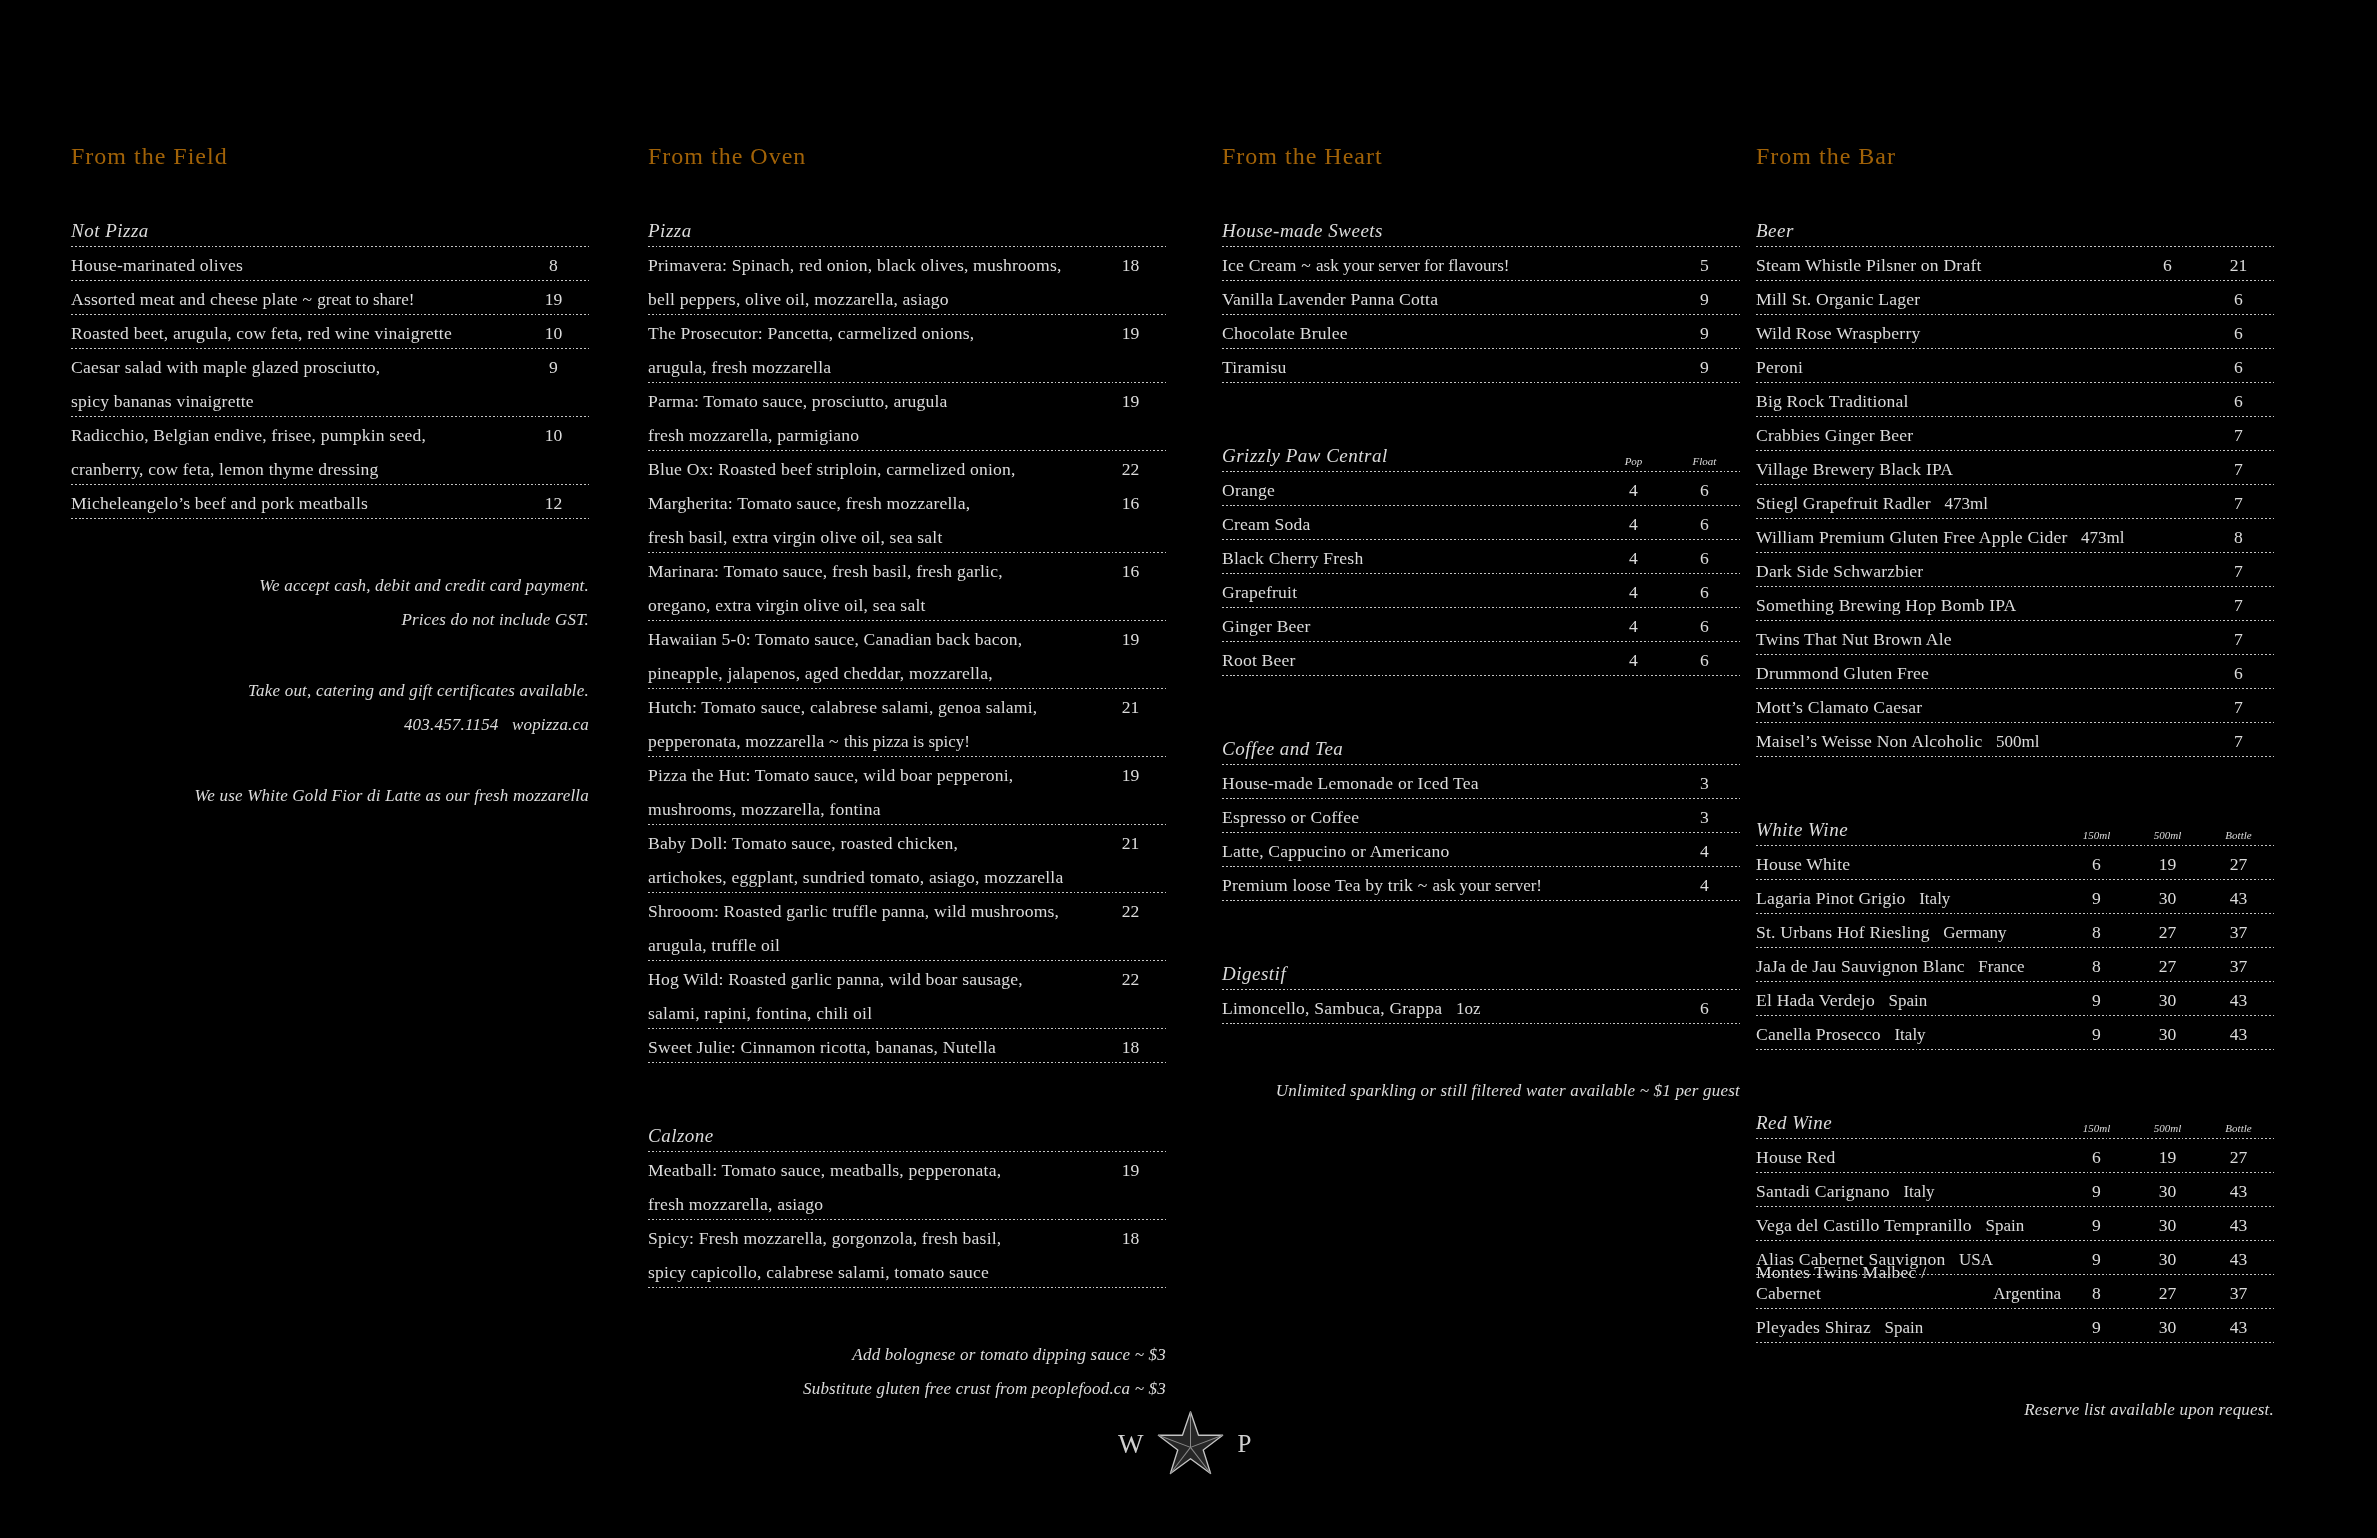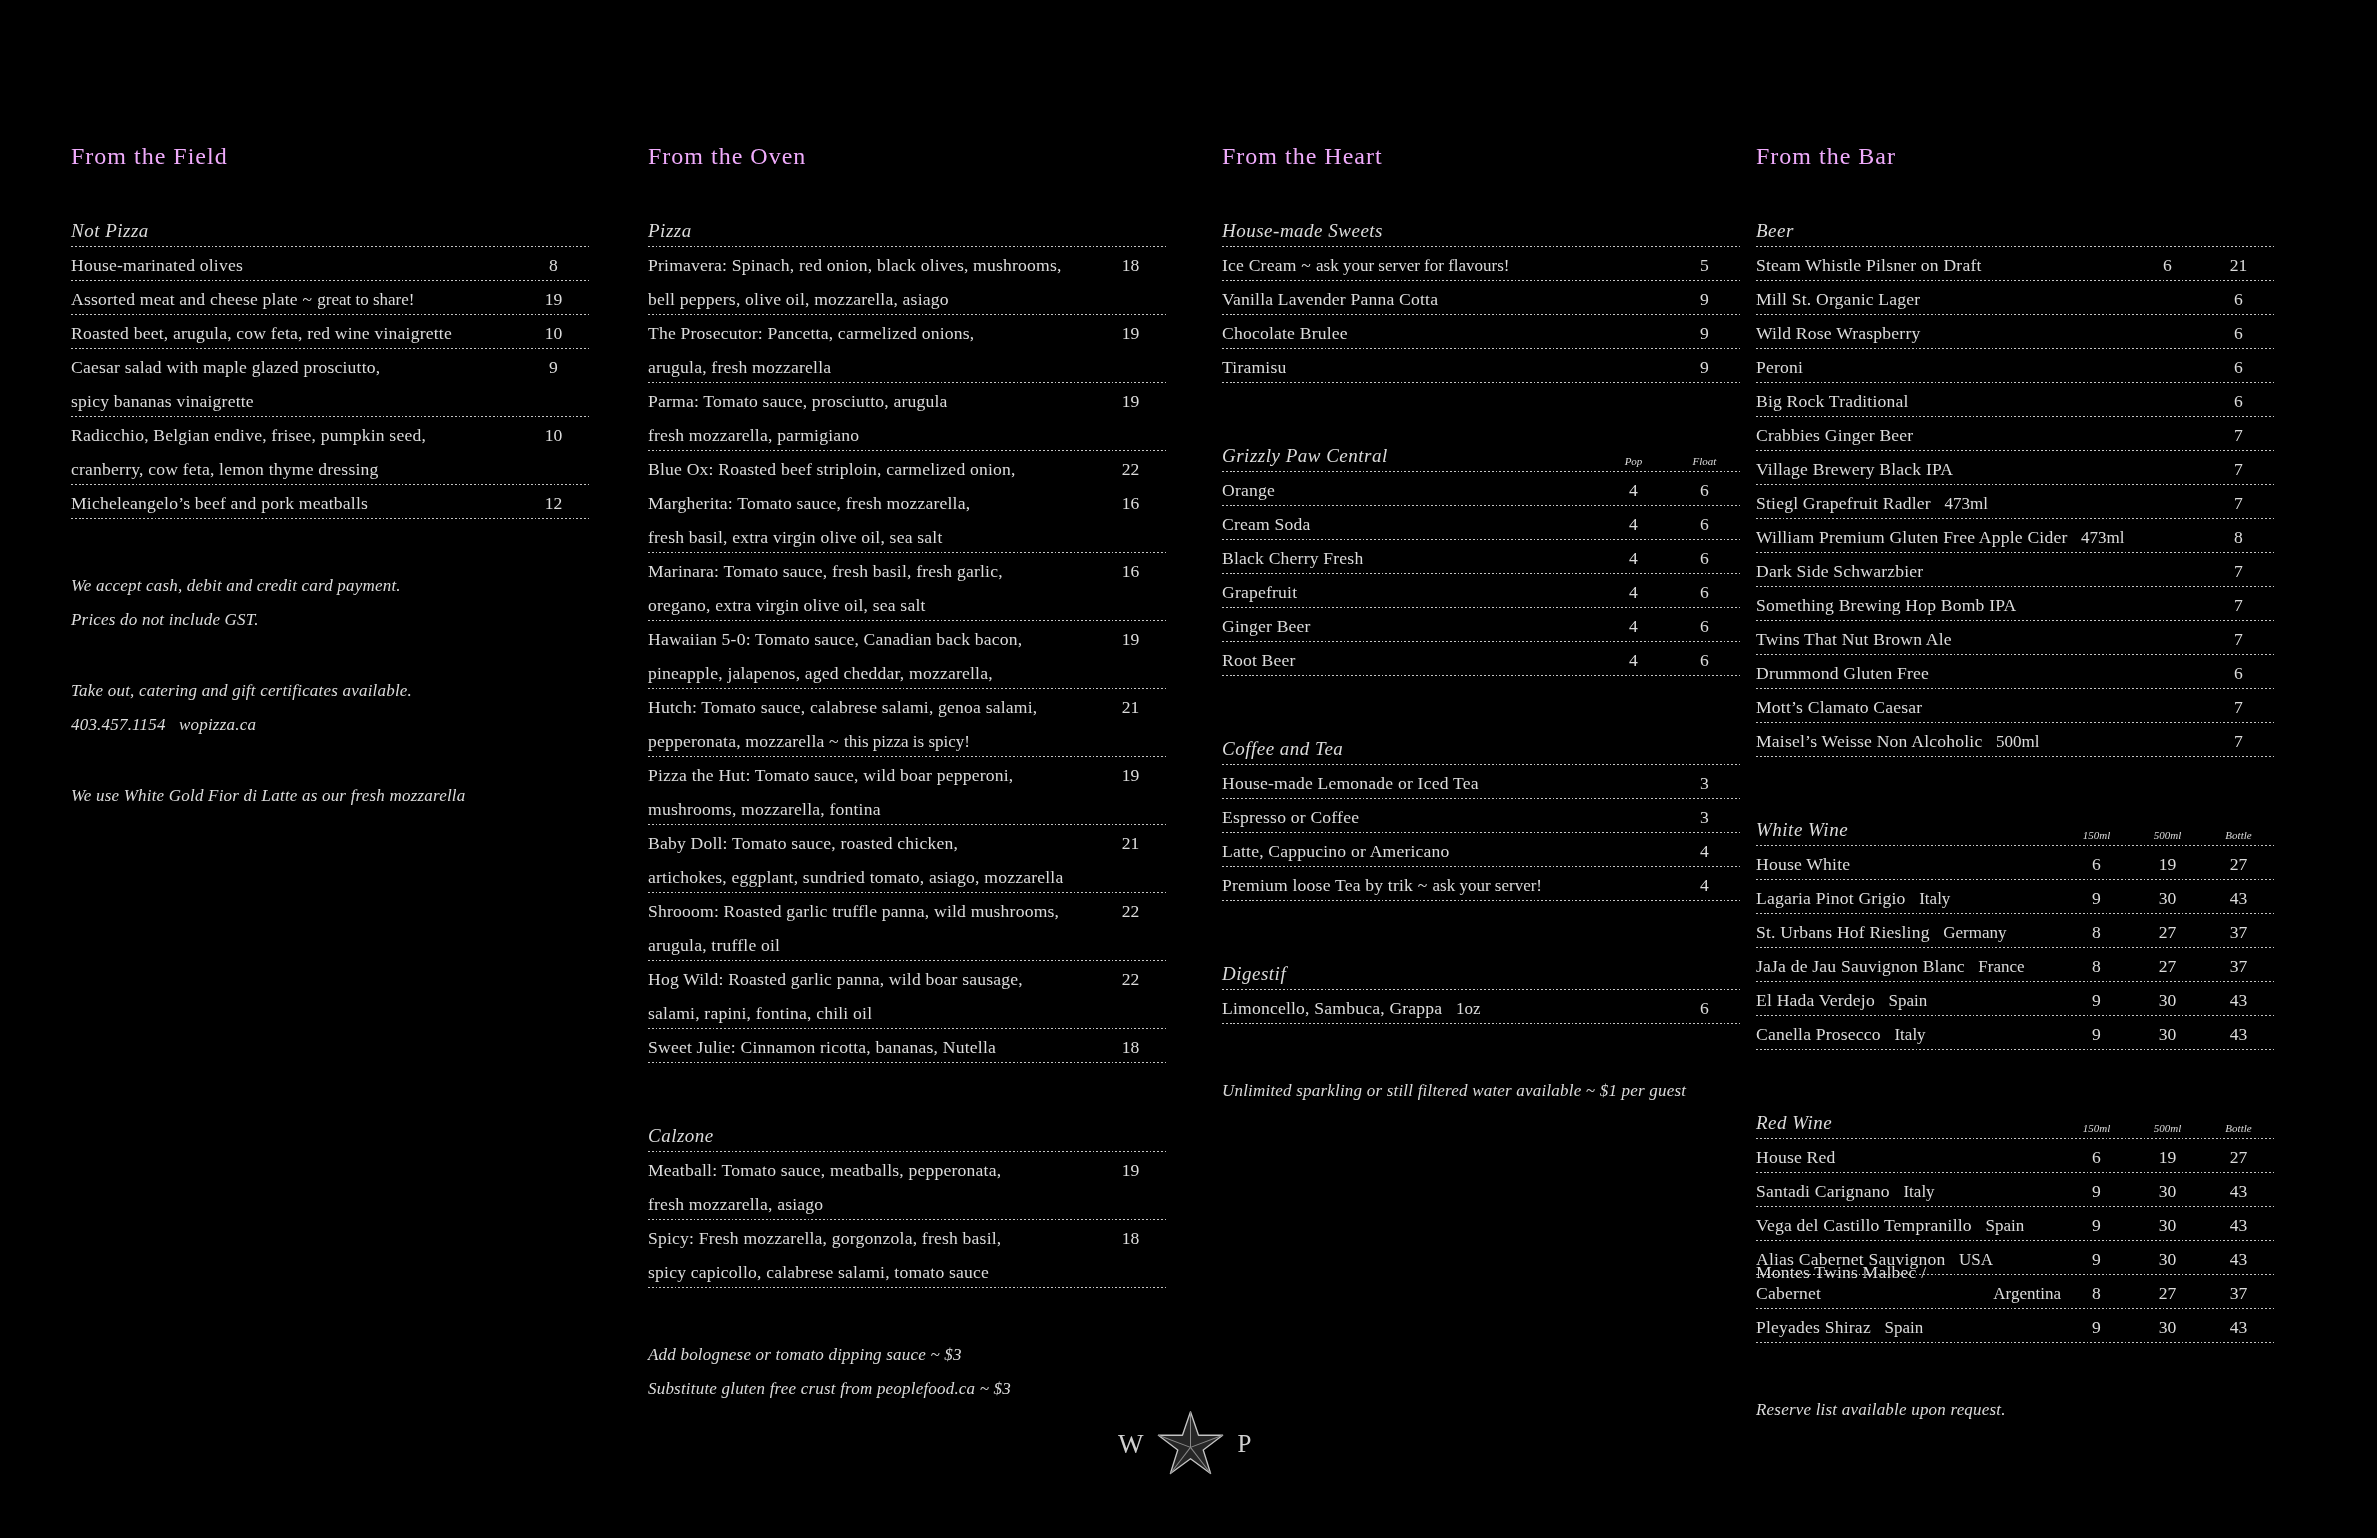--- a/index.html
+++ b/index.html
@@ -1,36 +1,36 @@
 <!DOCTYPE html>
 <html style="font-size:7.6px"><head>
 <meta charset="utf-8">
 <style>
   html,body{margin:0;padding:0;background:#000;width:2377px;height:1538px;
     font-family:"Liberation Serif","DejaVu Serif",serif;color:#dcdcdc;overflow:hidden;position:relative;}
   #page{position:absolute;inset:0;background:#000;}
   .column{position:absolute;top:143px;width:518px;}
   .column.c0{left:71px}.column.c1{left:648px}.column.c2{left:1222px}.column.c3{left:1756px}
-  .col-header{font-size:24px;letter-spacing:1px;color:#f0abfc;margin:0 0 40px 0;}
+  .col-header{font-size:24px;letter-spacing:1px;color:#a16207;margin:0 0 40px 0;}
   .section{margin-top:0;}
   .section + .section{margin-top:52px;}
   .section-head{display:flex;align-items:flex-end;height:37px;padding-bottom:4.8px;box-sizing:border-box;
     background-image:repeating-linear-gradient(90deg,#c6c6c6 0 1.9px,transparent 1.9px 3.8px);
     background-repeat:no-repeat;background-position:0 100%;background-size:100% 1.4px;}
   .section-title{font-style:italic;font-size:19px;letter-spacing:0.5px;}
   .line{display:flex;align-items:flex-end;height:34px;padding-bottom:4.8px;box-sizing:border-box;}
   .line.last{background-image:repeating-linear-gradient(90deg,#c6c6c6 0 1.9px,transparent 1.9px 3.8px);
     background-repeat:no-repeat;background-position:0 100%;background-size:100% 1.4px;}
   .txt{font-size:17.6px;letter-spacing:0.2px;white-space:pre-wrap;}
   .seg-it{font-size:17px;margin-left:0.8em;white-space:pre-wrap;}
   .seg-it.tight{margin-left:0.3em;}
   .prices{margin-left:auto;display:flex;flex:none;}
   .price-cell{width:71px;text-align:center;font-size:17.6px;}
   .ph{font-style:italic;font-size:11px;}
-  .notes{margin-top:50px;}
+  .notes{margin-top:50px;text-align:right;}
   .note{font-style:italic;font-size:17px;line-height:34px;letter-spacing:0.2px;white-space:pre-wrap;}
   .note.gap{margin-top:37px;}
   .logo{position:absolute;left:1118px;top:1410px;display:flex;align-items:center;gap:13.3px;color:#cfcfcf;}
   .logo-letter{font-size:27px;letter-spacing:0.5px;}
   .logo-letter.p{font-size:25px;}
   .star{width:67px;height:68px;display:block;}
 </style>
 </head>
 <body>
 

